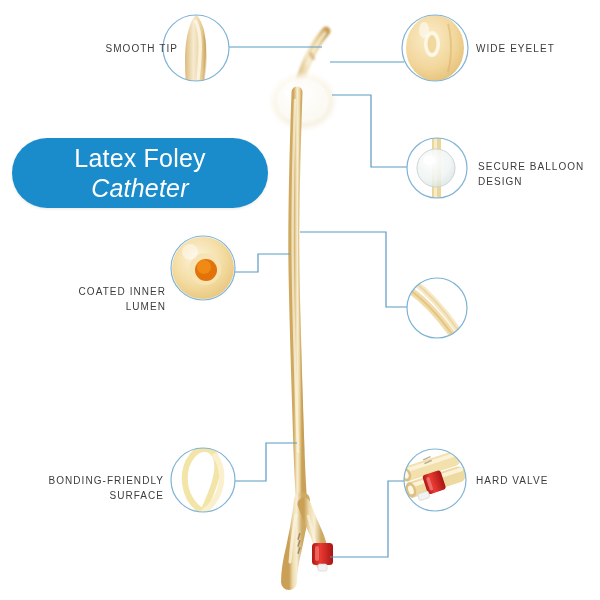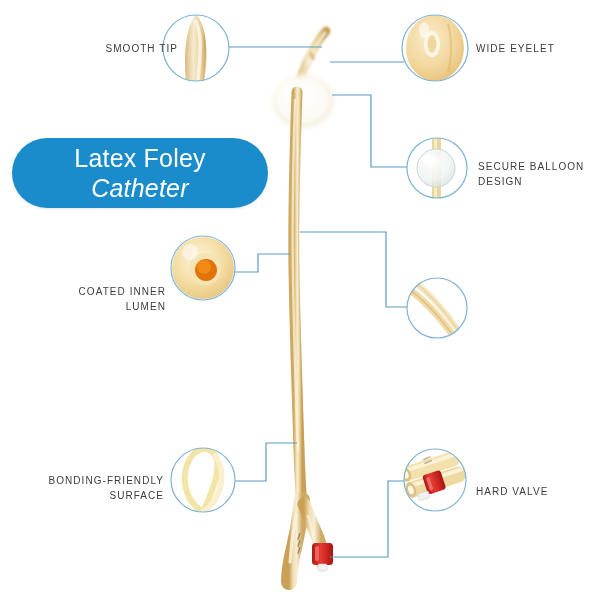--- a/index.html
+++ b/index.html
@@ -294,15 +294,15 @@
   <div class="lbl right" style="left:478px; top:159px; width:118px;">SECURE BALLOON
 DESIGN</div>
 
   <div class="lbl left" style="left:36px;  top:260px; width:130px;margin-top:24px;">COATED INNER
 LUMEN</div>
 
 
   <div class="lbl left" style="left:24px;  top:473px; width:140px;">BONDING-FRIENDLY
 SURFACE</div>
 
-  <div class="lbl right" style="left:476px; top:484px; width:118px;">HARD VALVE</div>
+  <div class="lbl right" style="left:476px; top:473px; width:118px;">HARD VALVE</div>
 
 </div>
 
 </body></html>

